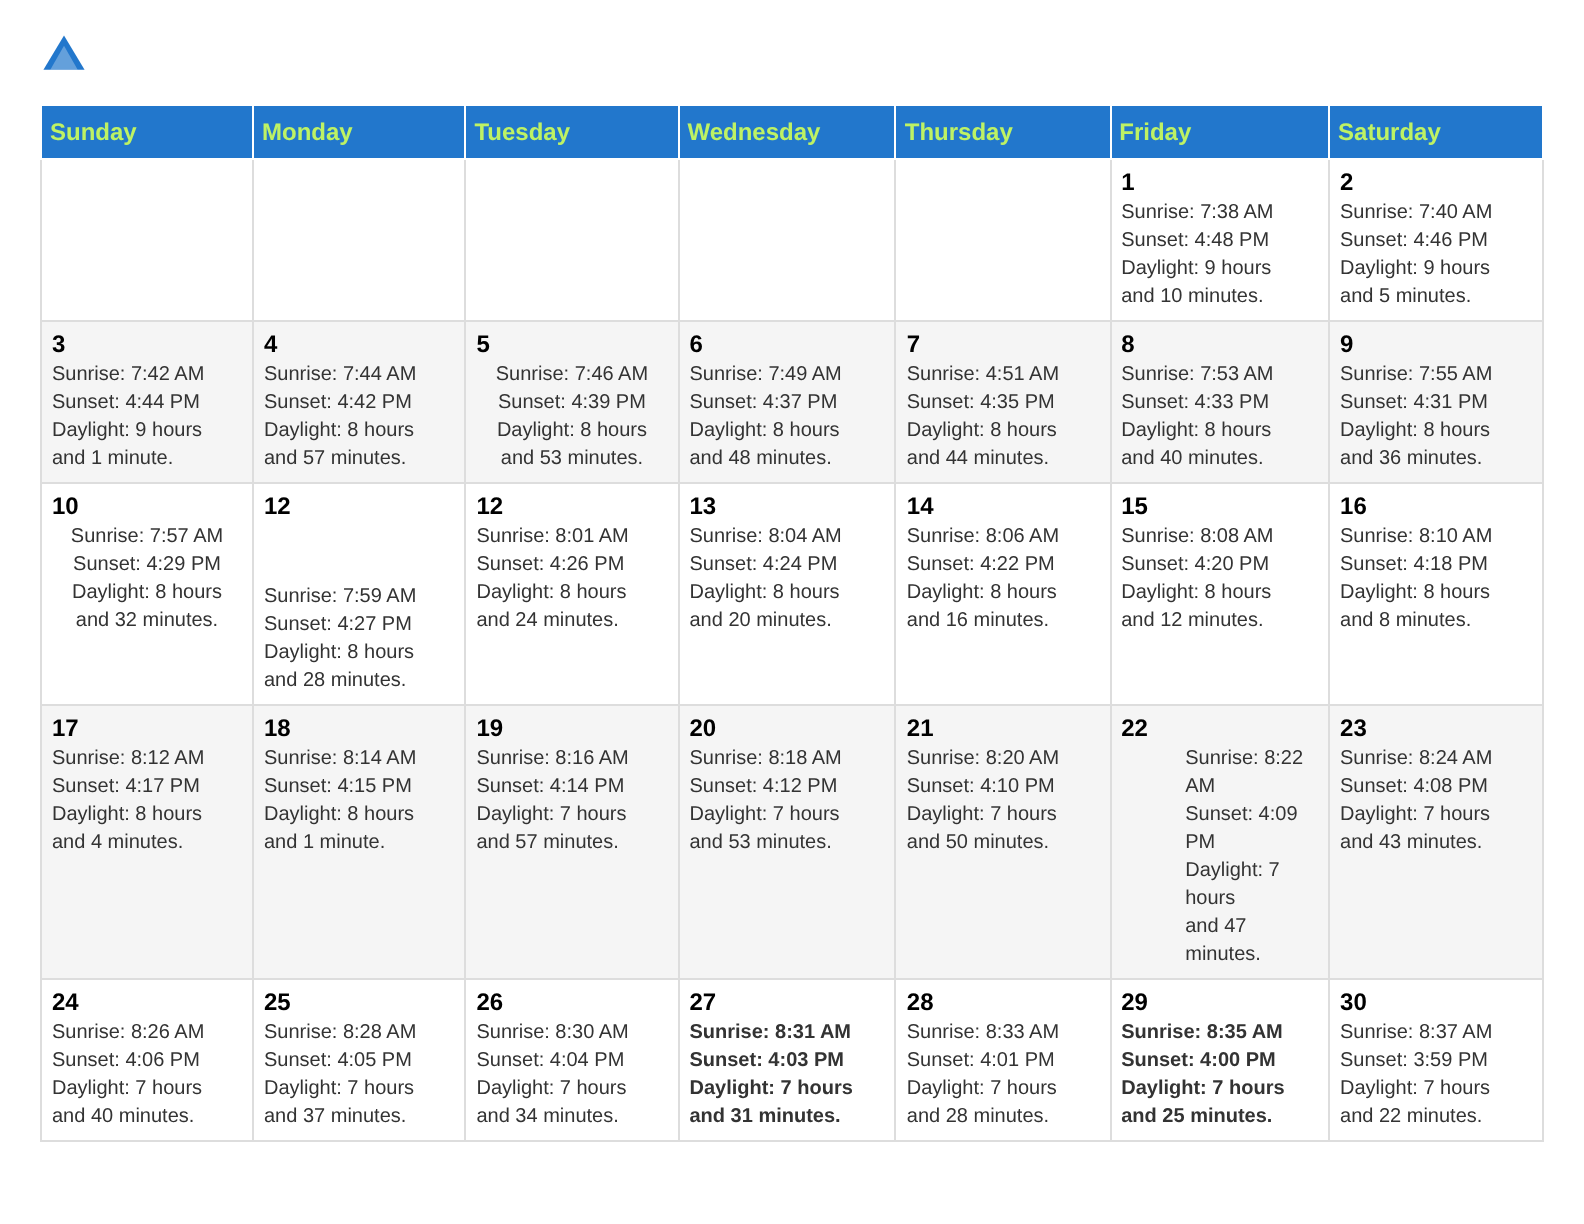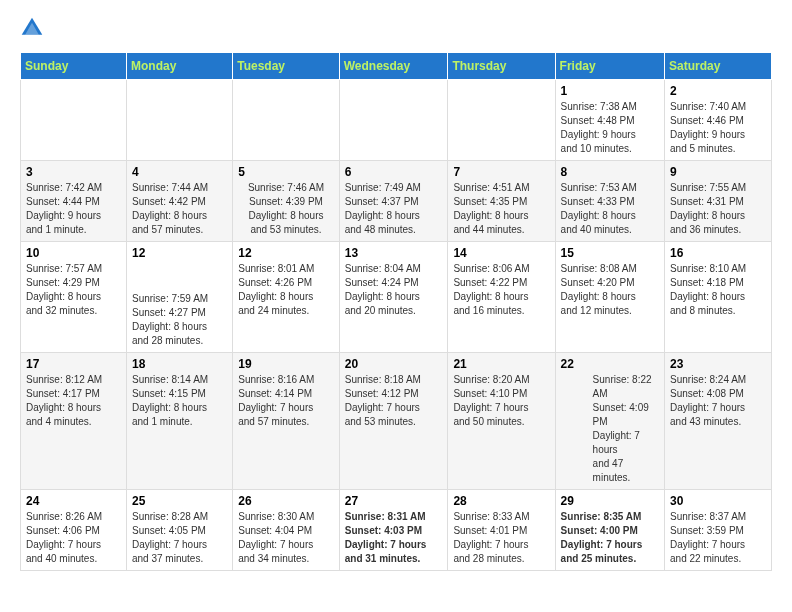--- a/index.html
+++ b/index.html
@@ -192,21 +192,21 @@
           <span class="day-number">9</span>
           <div class="day-info" style="white-space: pre-line;">Sunrise: 7:55 AM
 Sunset: 4:31 PM
 Daylight: 8 hours
 and 36 minutes.</div>
         </td>
       </tr>
       <tr>
         <td>
           <span class="day-number">10</span>
-          <div class="day-info" style="white-space: pre-line;">Sunrise: 7:57 AM
+          <div class="day-info" style="white-space: pre-line; text-align: center;">Sunrise: 7:57 AM
 Sunset: 4:29 PM
 Daylight: 8 hours
 and 32 minutes.</div>
         </td>
         <td>
           <span class="day-number">12</span>
           <div class="day-info" style="white-space: pre-line; margin-top: 32px;">Sunrise: 7:59 AM
 Sunset: 4:27 PM
 Daylight: 8 hours
 and 28 minutes.</div>

